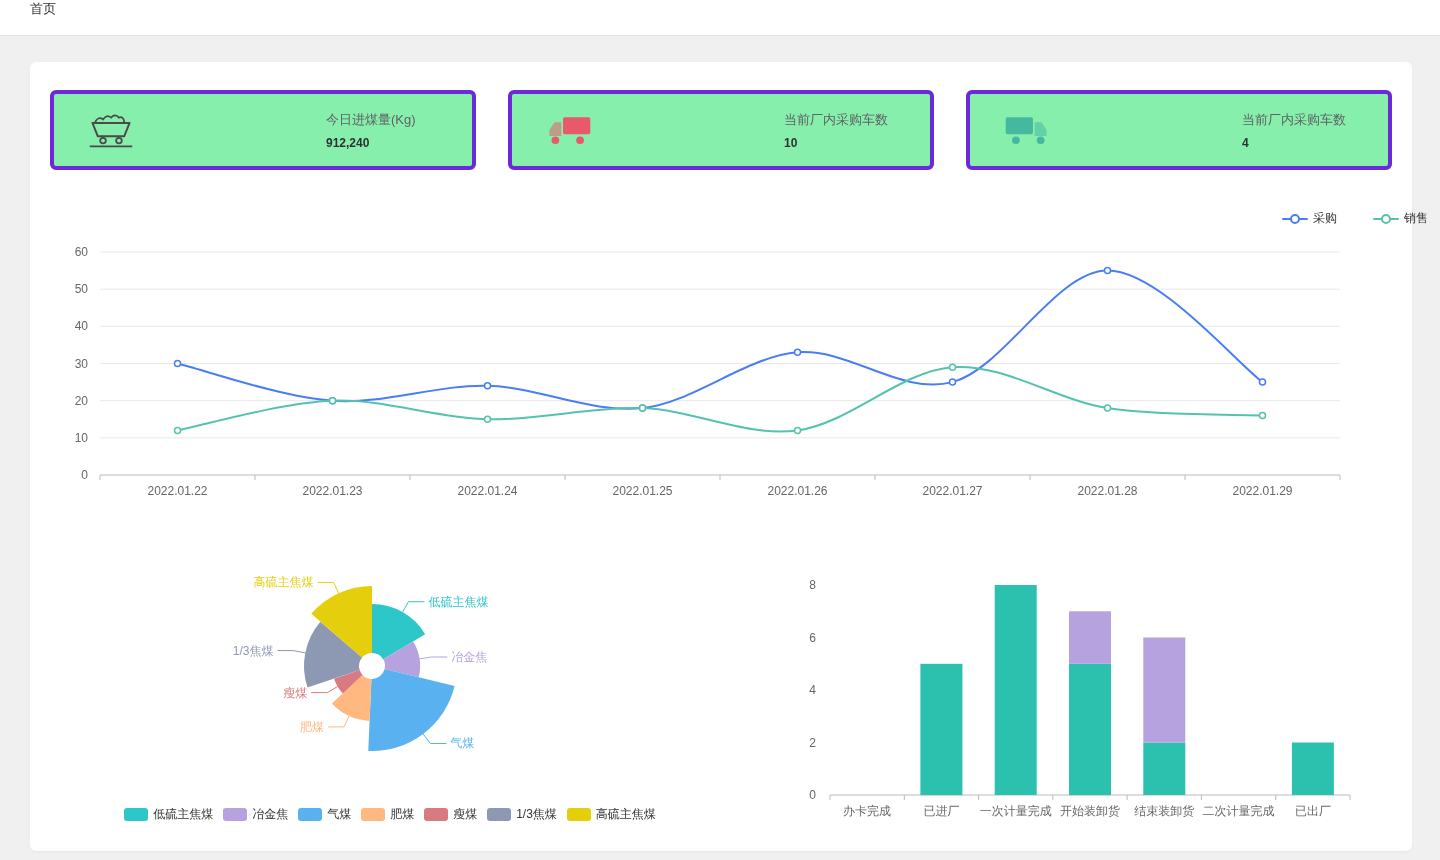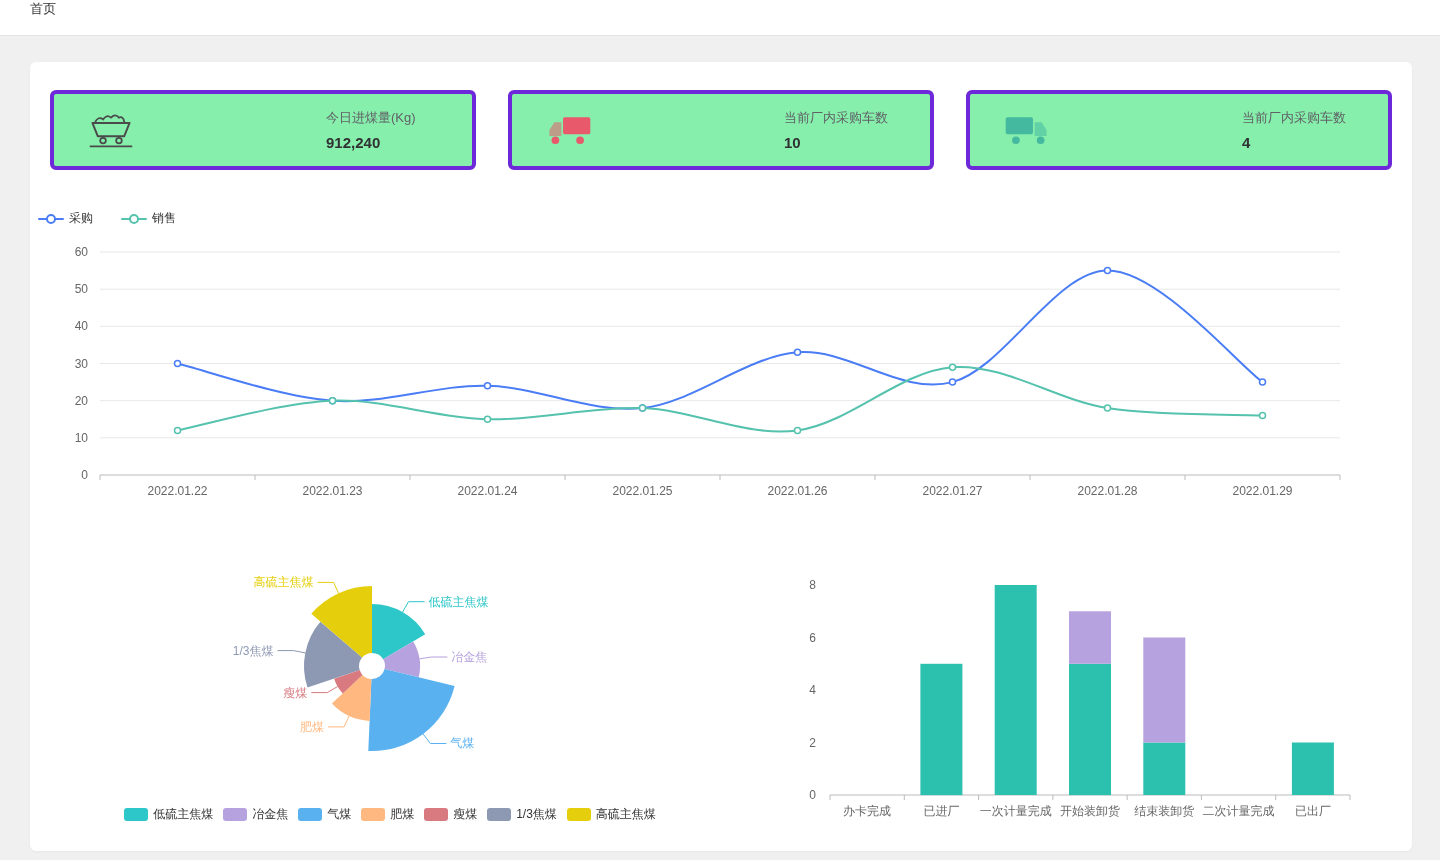--- a/index.html
+++ b/index.html
@@ -9,22 +9,22 @@
           border-bottom:1px solid #e3e3e3;display:flex;padding-left:30px;box-sizing:border-box}
   .breadcrumb-item{font-size:13px;color:#333;cursor:pointer}
   .main-card{position:absolute;left:30px;top:62px;width:1382px;height:789px;background:#fff;border-radius:6px;
              box-shadow:0 1px 3px rgba(0,0,0,.04)}
   .stats-row{position:absolute;left:20px;top:28px;width:1342px;display:flex;gap:32px}
   .stat-card{flex:1;height:80px;border:4px solid #6d28d9;border-radius:6px;display:flex;align-items:center;
              justify-content:space-between;padding:0 34px;box-sizing:border-box;background:#86efac}
   .stat-icon{flex:none;display:flex;align-items:center}
   .stat-text{text-align:left;min-width:112px}
   .stat-label{font-size:13px;color:#606266;white-space:nowrap}
-  .stat-value{font-size:15px;font-weight:bold;color:#303133;margin-top:7px}
-  .line-legend{position:absolute;top:148px;left:8px;width:100%;display:flex;justify-content:flex-start;gap:28px}
+  .stat-value{font-size:12px;font-weight:bold;color:#303133;margin-top:7px}
+  .line-legend{position:absolute;top:148px;left:16px;width:100%;display:flex;justify-content:flex-end;gap:36px}
   .line-legend-item{display:inline-flex;align-items:center;gap:5px;cursor:pointer}
   .lg-marker{position:relative;width:26px;height:10px;display:inline-block}
   .lg-line{position:absolute;left:0;top:4px;width:26px;height:2px;border-radius:1px;background:#999}
   .lg-circle{position:absolute;left:8px;top:0;width:10px;height:10px;border-radius:50%;background:#fff;
              border:2px solid #999;box-sizing:border-box}
   .lg-text{font-size:12px;color:#333}
   .line-chart-wrap{position:absolute;top:168px;left:0}
   .pie-wrap{position:absolute;left:20px;top:498px;width:680px}
   .pie-legend{display:flex;justify-content:center;align-items:center;gap:10px;margin-top:10px;flex-wrap:nowrap}
   .pie-legend-item{display:inline-flex;align-items:center;gap:5px;cursor:pointer;white-space:nowrap}

